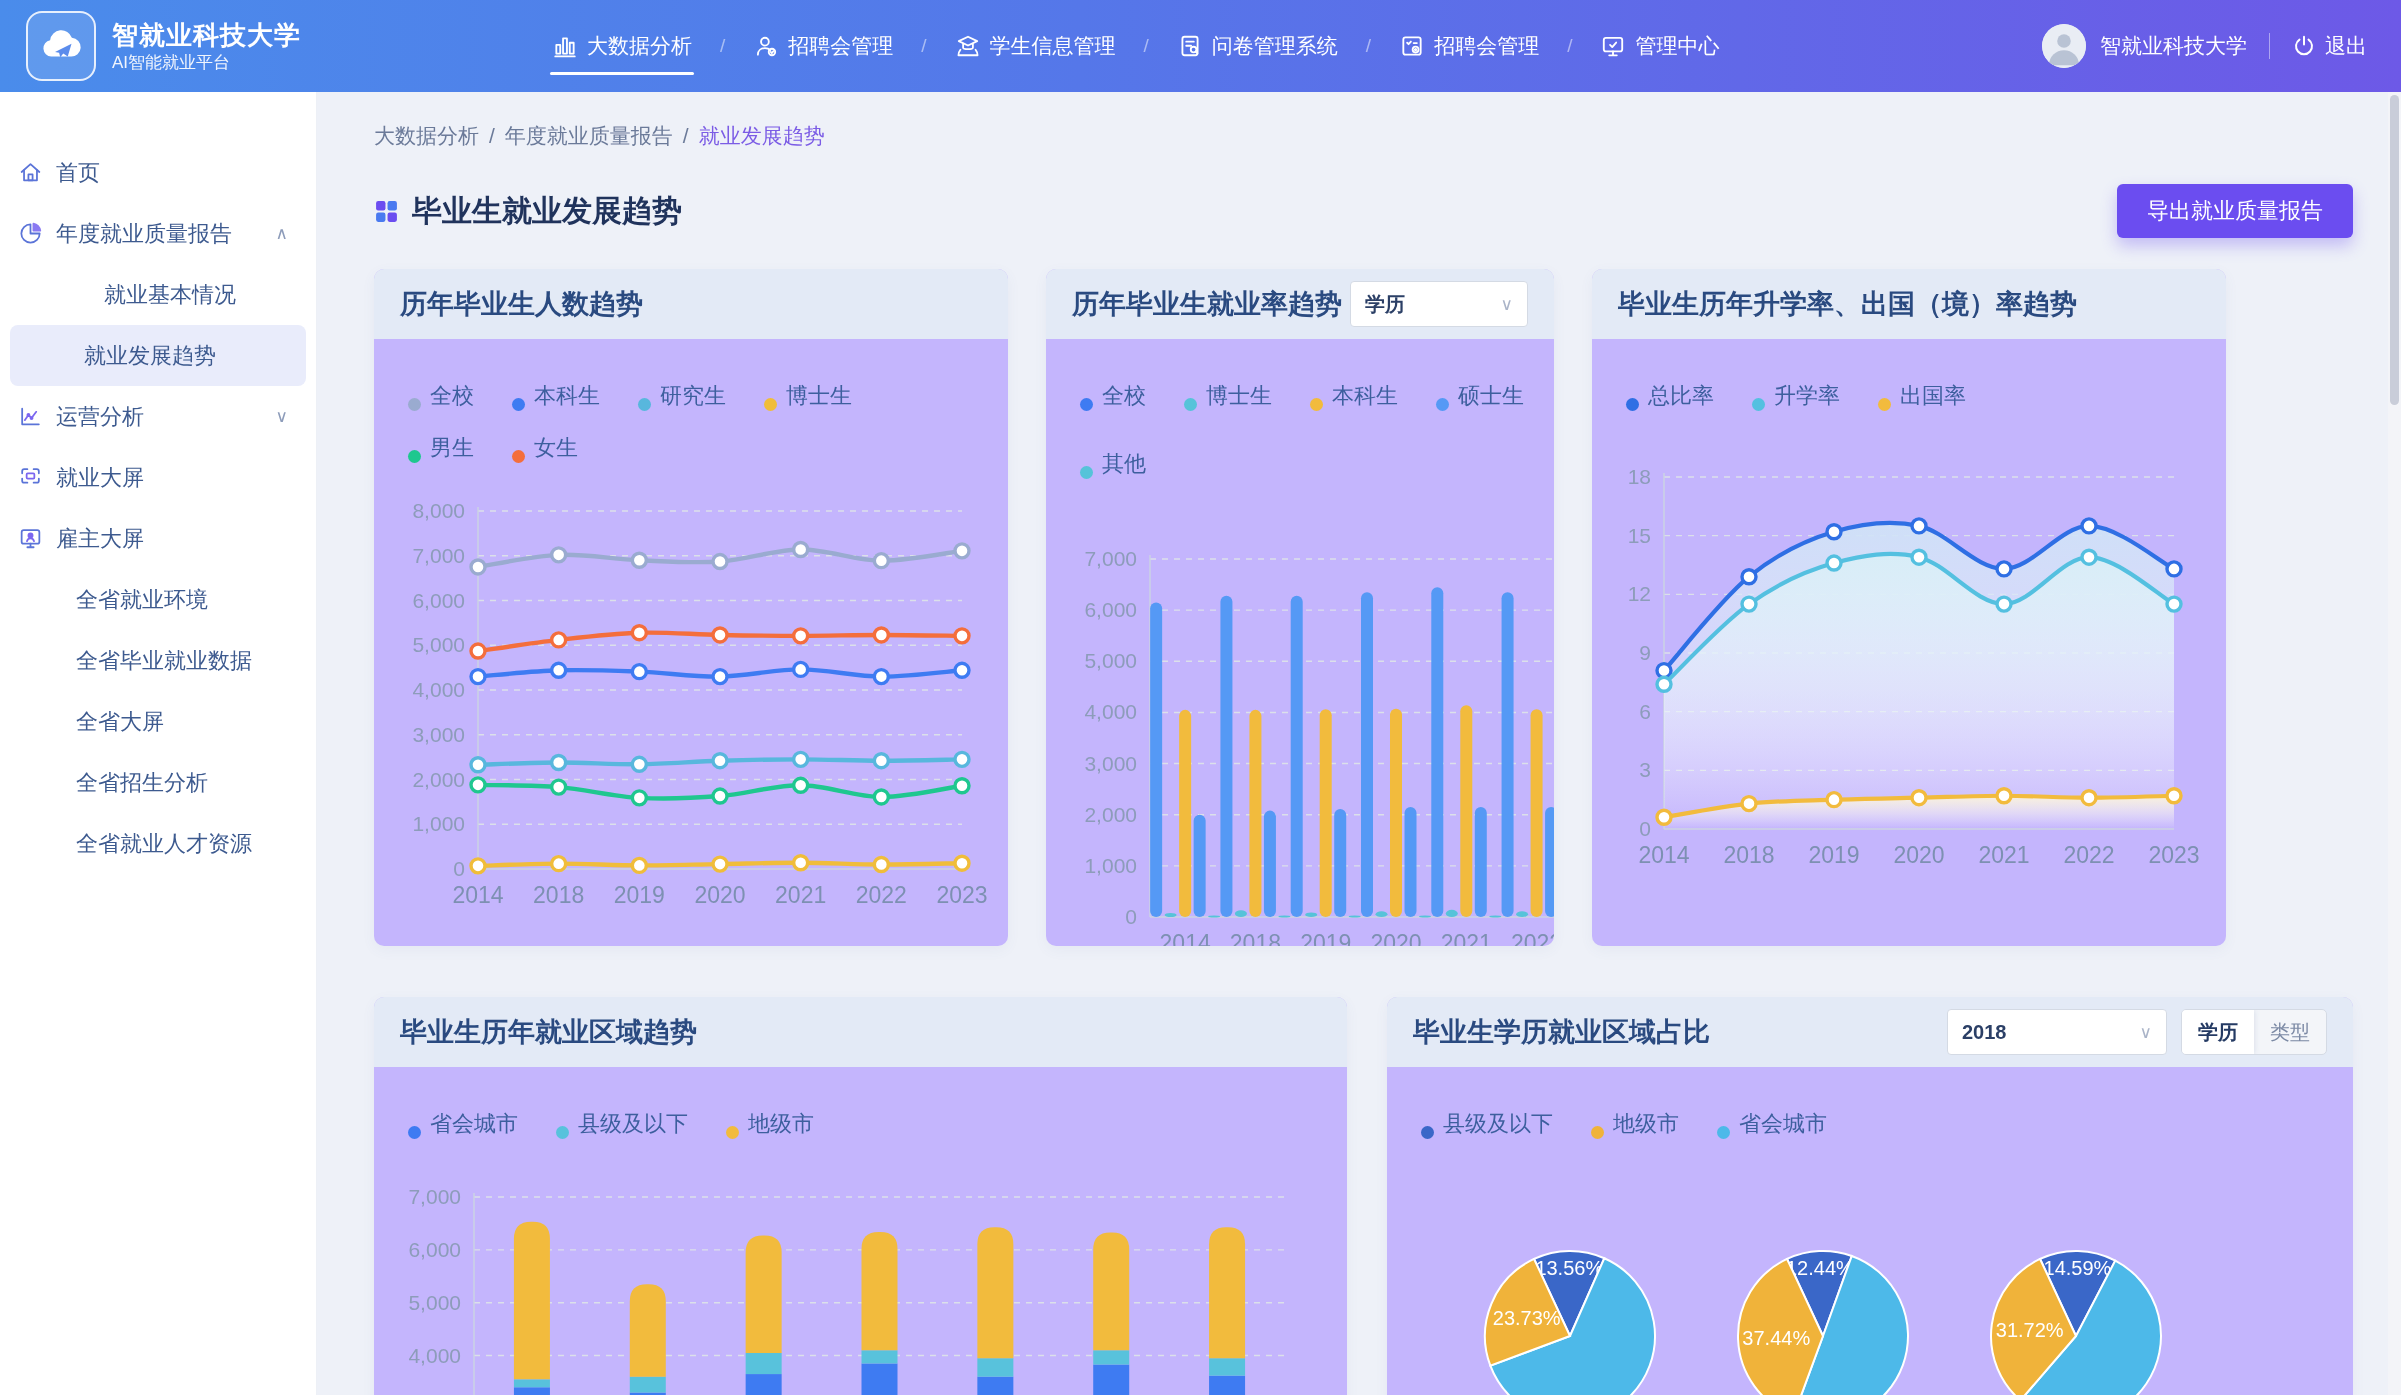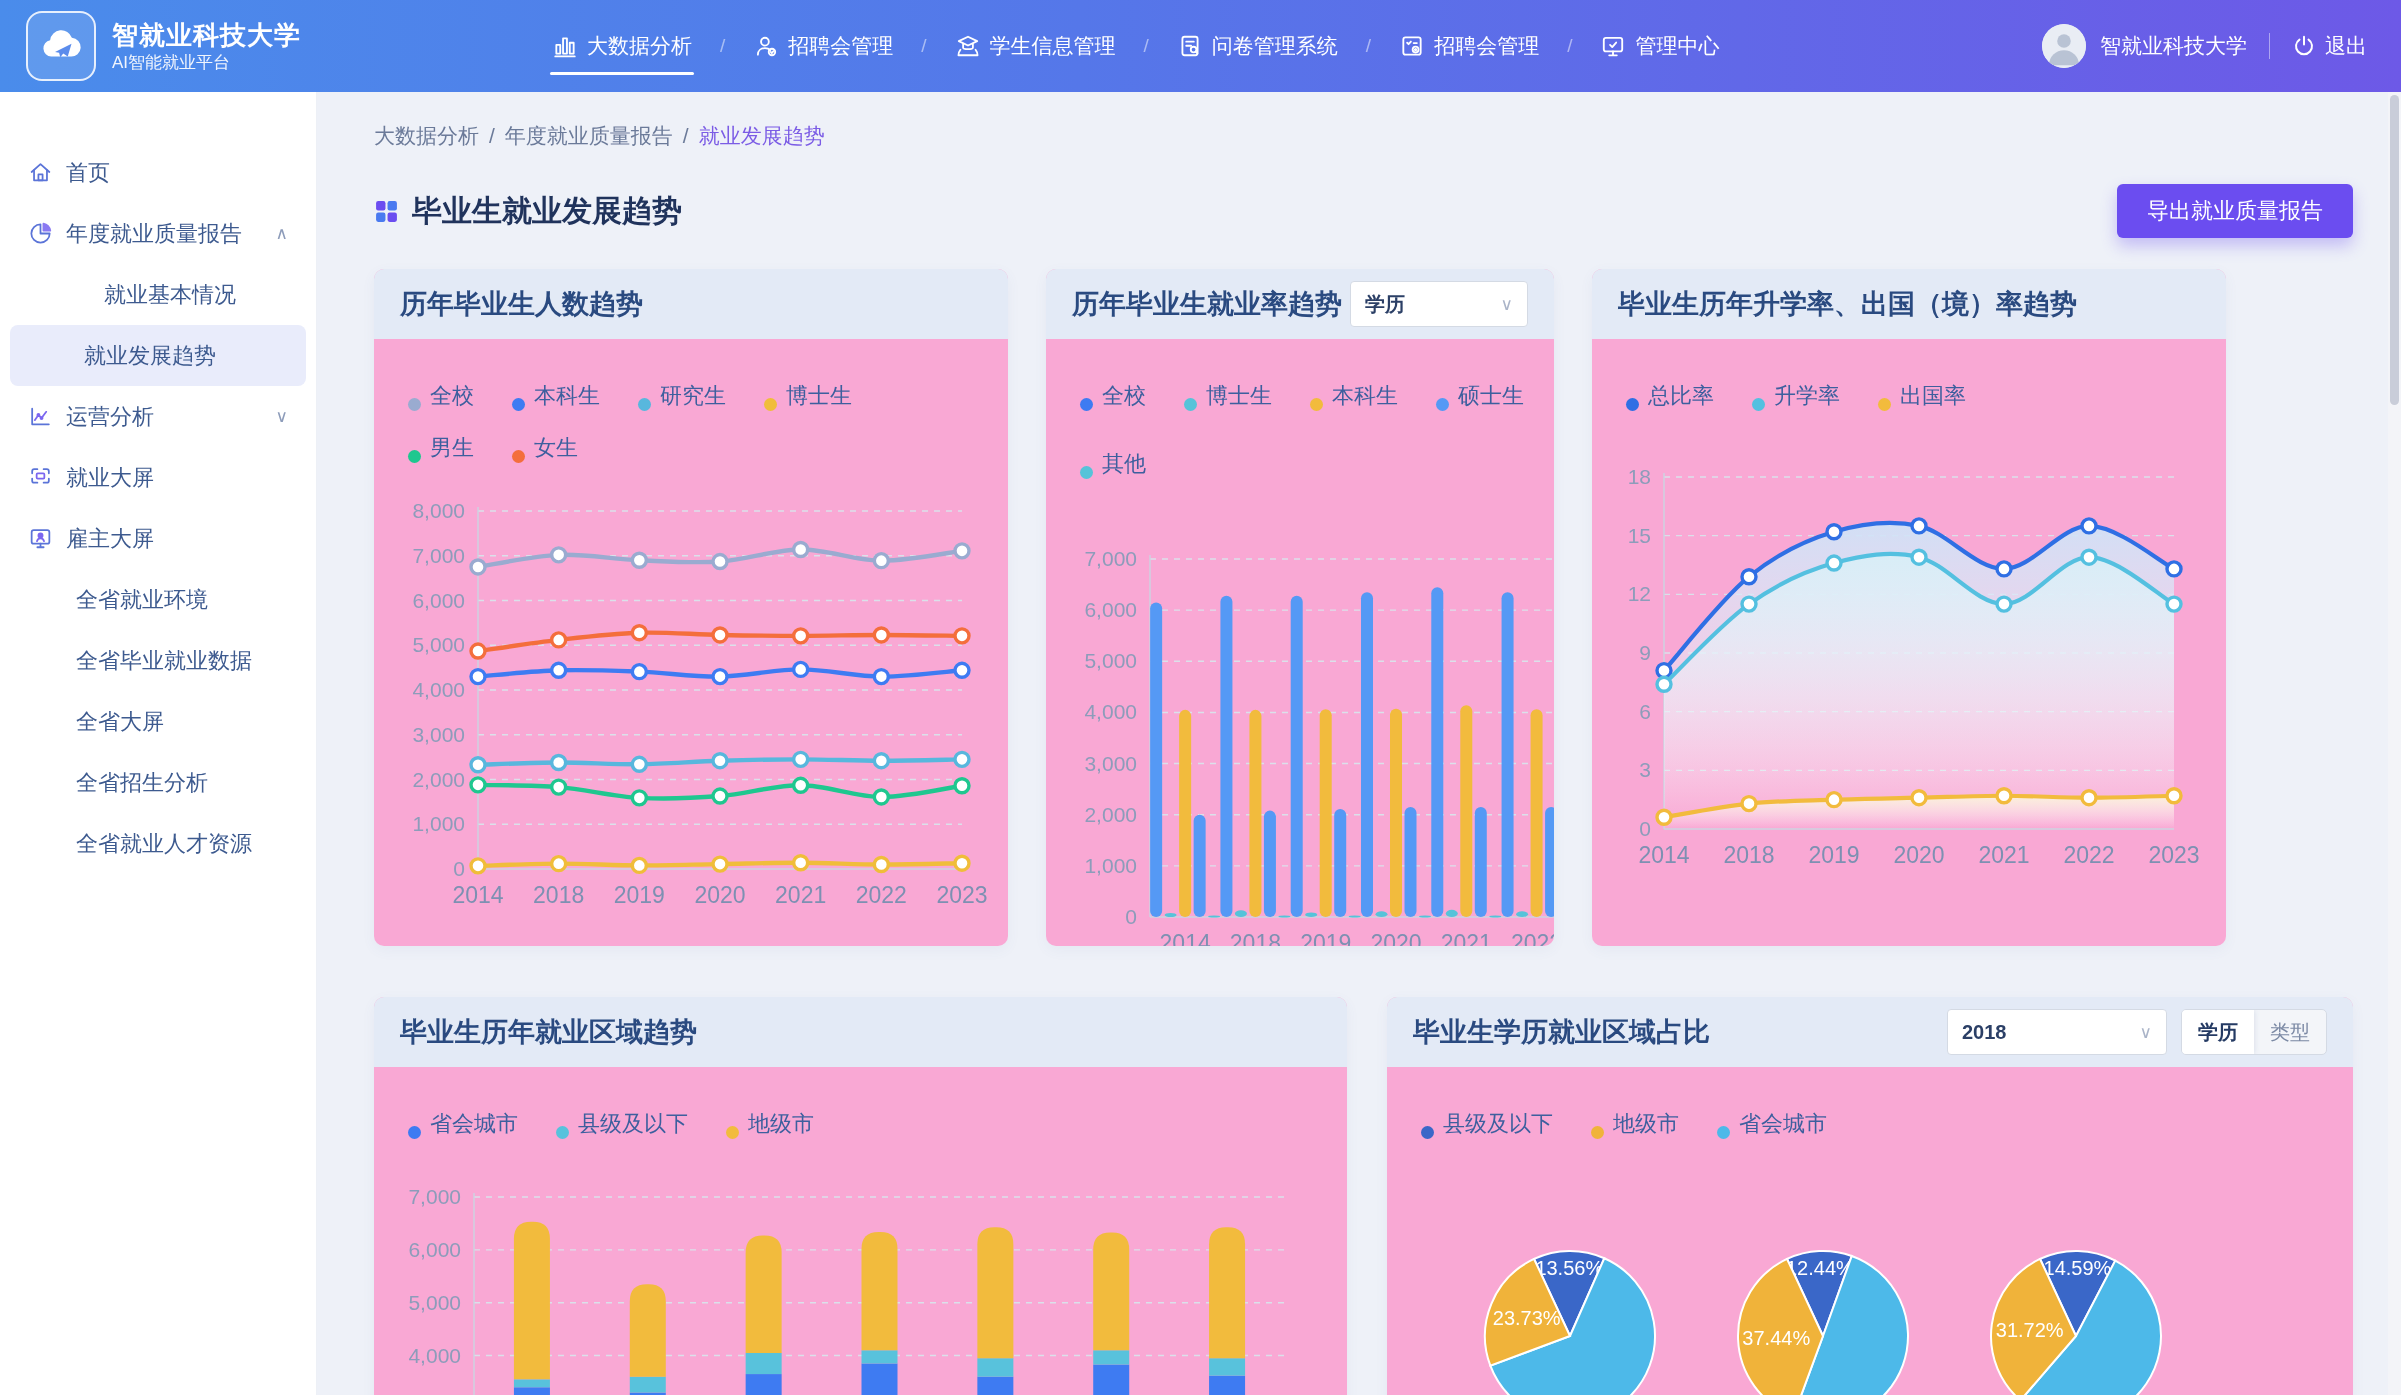--- a/index.html
+++ b/index.html
@@ -25,40 +25,40 @@
   .huser{margin-left:auto;margin-right:34px;display:flex;align-items:center;gap:14px;font-size:21px;}
   .avatar{width:44px;height:44px;border-radius:50%;overflow:hidden;background:#e9edf4;flex:none;}
   .huser-div{width:1px;height:26px;background:rgba(255,255,255,.45);margin:0 8px;}
   .logout{display:flex;align-items:center;gap:9px;cursor:pointer;}
   .logout svg{width:24px;height:24px;}
 
   
   .sidebar{position:absolute;left:0;top:92px;width:317px;bottom:0;background:#fff;
     border-right:1px solid #edf0f6;padding-top:50px;box-sizing:border-box;z-index:4;}
   .side-item{height:61px;display:flex;align-items:center;font-size:22px;color:#3d5a8f;
-    cursor:pointer;position:relative;box-sizing:border-box;padding-left:28px;}
+    cursor:pointer;position:relative;box-sizing:border-box;padding-left:18px;}
   .side-item .s-ic{width:25px;height:25px;margin-right:13px;color:#5b74d8;flex:none;}
   .side-item .s-ic svg{width:25px;height:25px;display:block;}
   .side-item.child{padding-left:104px;}
   .side-item.plain{padding-left:76px;}
   .side-item.selected{background:#e9ecfb;border-radius:8px;margin:0 10px;padding-left:74px;}
   .side-chevron{position:absolute;right:28px;color:#8d9cba;font-size:17px;}
 
   
   .main{position:absolute;left:317px;top:92px;right:0;bottom:0;padding:30px 48px 0 57px;box-sizing:border-box;}
   .breadcrumb{font-size:21px;color:#6b7a99;display:flex;gap:10px;align-items:center;}
   .breadcrumb .bc-last{color:#7b5ce5;}
   .title-row{margin-top:34px;display:flex;align-items:center;}
   .title-ic{width:25px;height:25px;margin-right:13px;}
   .page-title{font-size:30px;font-weight:bold;color:#20335c;}
   .export-btn{margin-left:auto;background:#6b4df0;color:#fff;font-size:22px;border:none;
     border-radius:6px;height:54px;padding:0 30px;cursor:pointer;box-shadow:0 8px 16px rgba(107,77,240,.32);}
 
   .cards-row{display:flex;gap:38px;margin-top:31px;}
-  .card{background:#f9a8d4;border-radius:10px;box-shadow:0 4px 14px rgba(90,110,160,.06);overflow:hidden;}
+  .card{background:#c4b5fd;border-radius:10px;box-shadow:0 4px 14px rgba(90,110,160,.06);overflow:hidden;}
   .card-head{height:70px;background:#e3eaf6;display:flex;align-items:center;justify-content:space-between;padding:0 26px;}
   .card-title{font-size:27px;font-weight:bold;color:#2a4a80;}
   .card-body{padding:0 20px;}
 
   .select{background:#fff;border:1px solid #d4dae4;border-radius:4px;height:44px;min-width:148px;
     display:flex;align-items:center;justify-content:space-between;padding:0 14px;cursor:pointer;}
   .select .sel-val{font-size:20px;font-weight:bold;color:#2b3f66;}
   .select .sel-ch{color:#aab4c8;font-size:17px;margin-left:26px;}
   .head-ctrls{display:flex;align-items:center;gap:14px;}
   .toggle{display:flex;border:1px solid #d4dae4;border-radius:5px;overflow:hidden;background:#f3f5f9;}

